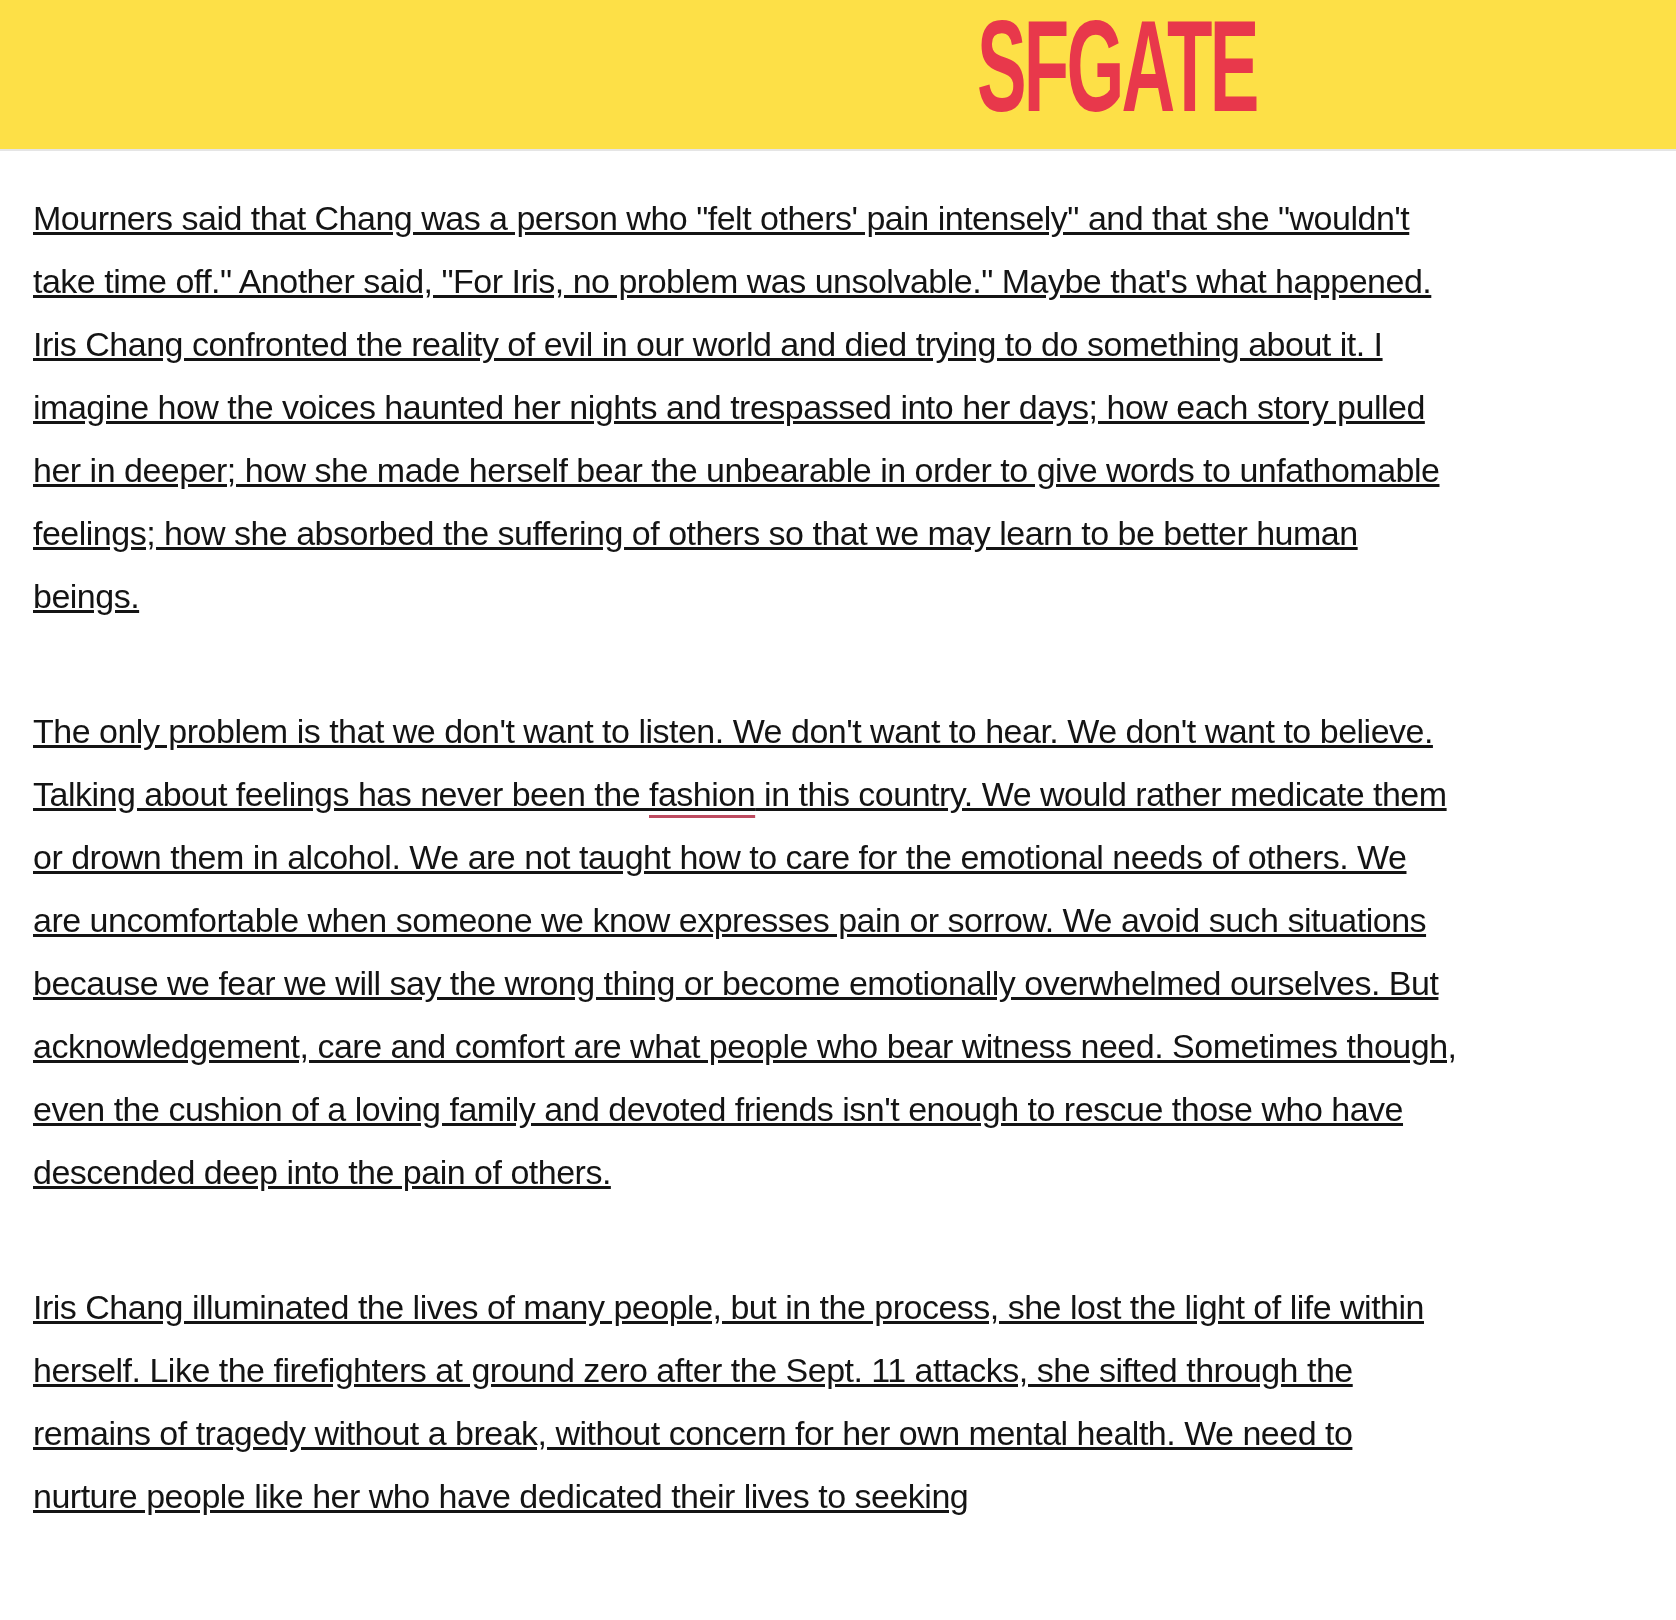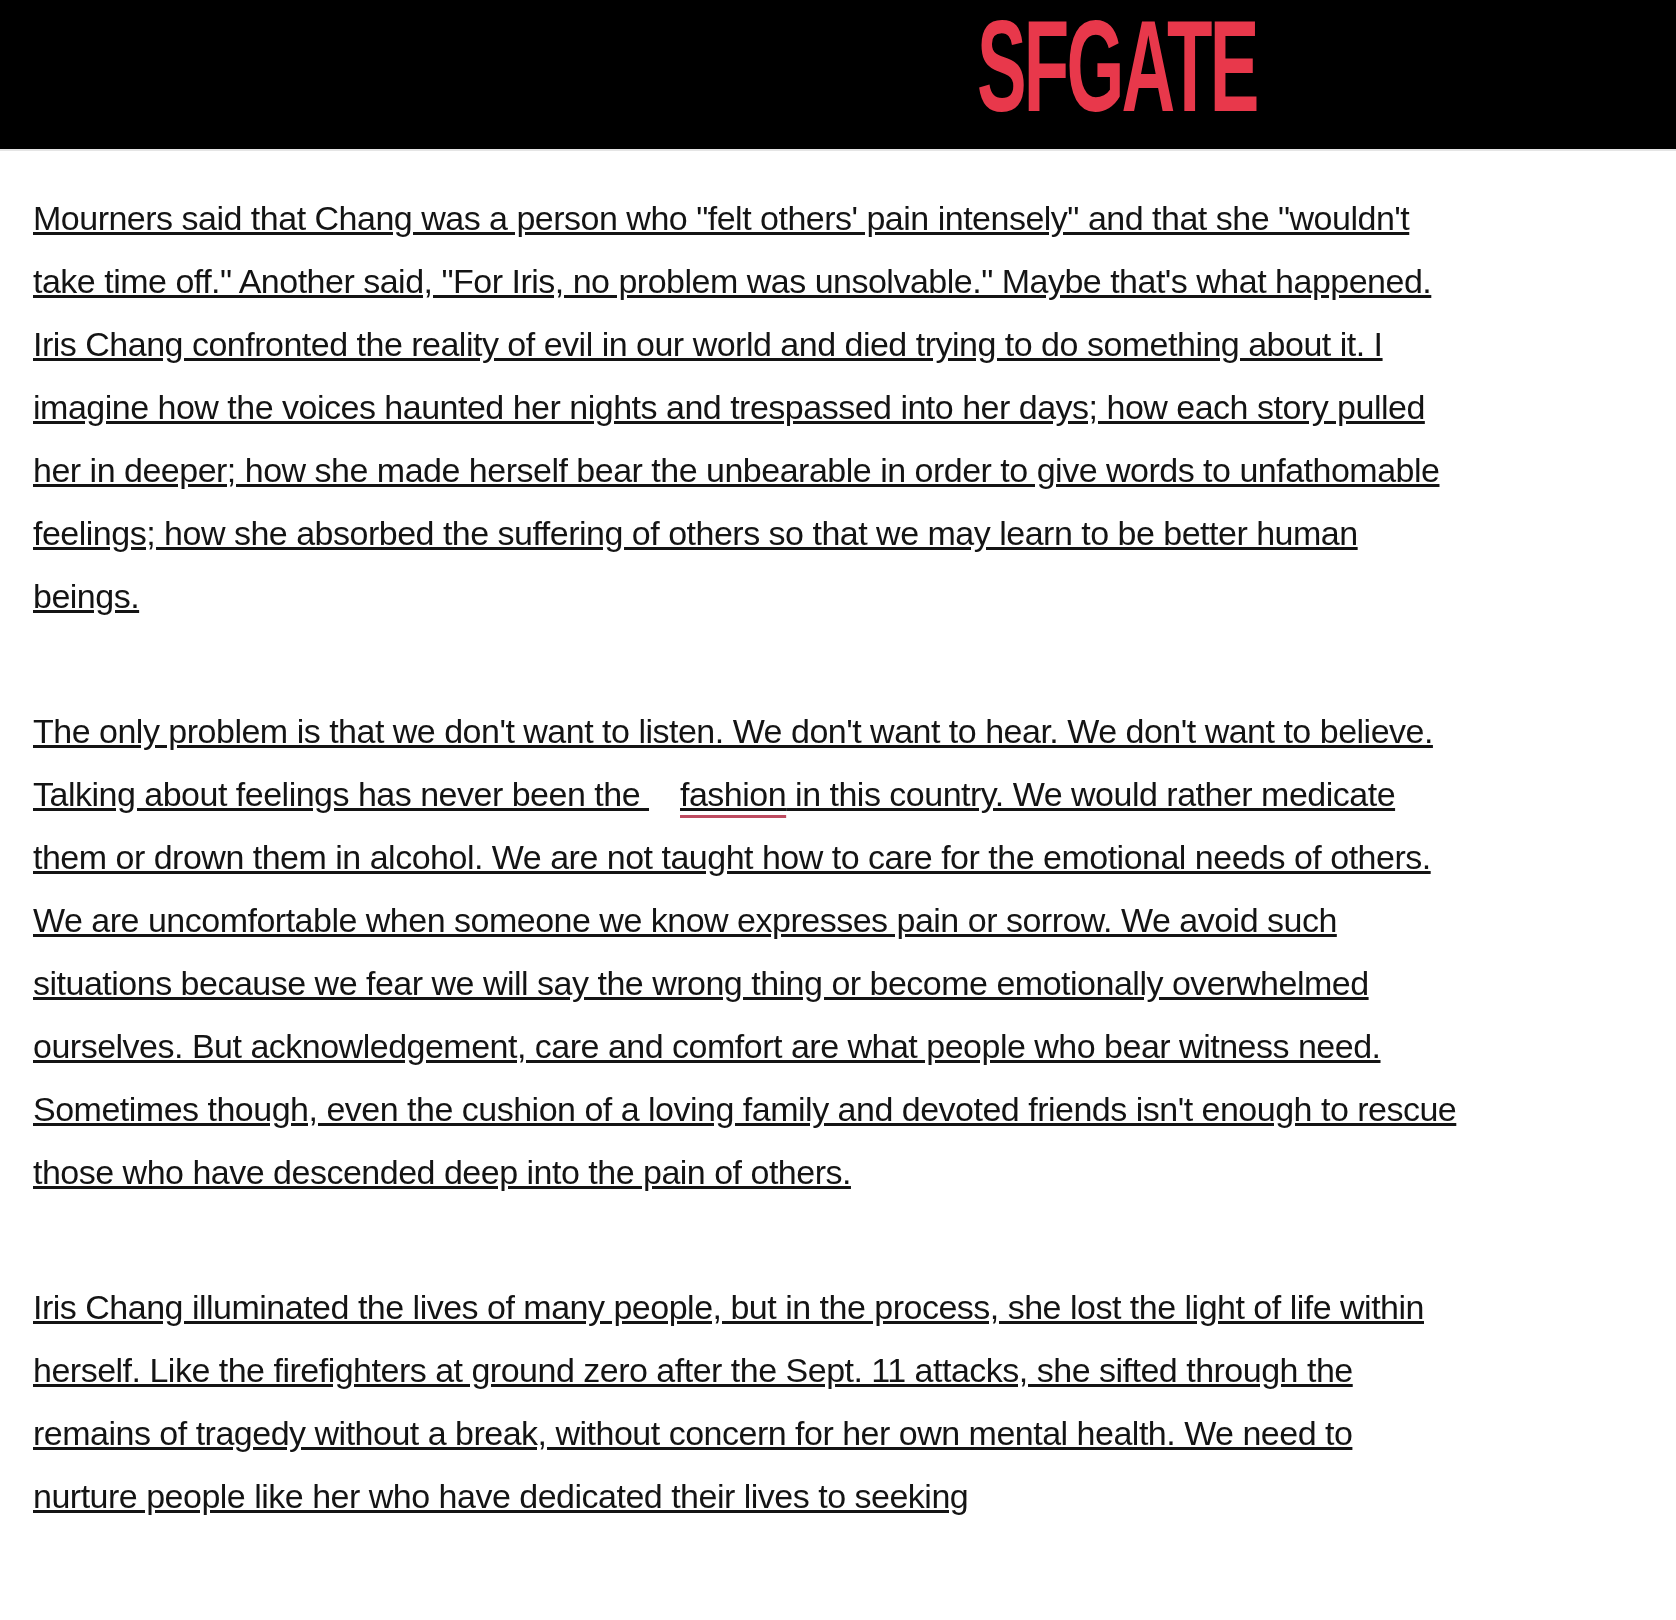--- a/index.html
+++ b/index.html
@@ -10,21 +10,21 @@
     height: 1620px;
     overflow: hidden;
     font-family: "Liberation Sans", "DejaVu Sans", sans-serif;
   }
 
   
   .site-header {
     position: relative;
     width: 100%;
     height: 151px;
-    background: #000000;
+    background: #fde047;
     border-bottom: 2px solid var(--color-divider, #e5e5e5);
     box-sizing: border-box;
   }
   .logo-link {
     position: absolute;
     left: 977px;
     top: 2px;
     display: inline-block;
     text-decoration: none;
     cursor: pointer;
@@ -58,21 +58,20 @@
   .article-body p:last-child {
     margin-bottom: 0;
   }
   .inline-link {
     color: inherit;
     text-decoration: underline;
     text-decoration-color: var(--color-link-underline, #bd4b60);
     text-decoration-thickness: 3px;
     text-underline-offset: 9px;
     cursor: pointer;
-    margin-left: 31px;
   }
 </style>
 </head>
 <body>
 
 <header class="site-header">
   <a class="logo-link">
     <span class="logo-text">SFGATE</span>
   </a>
 </header>

